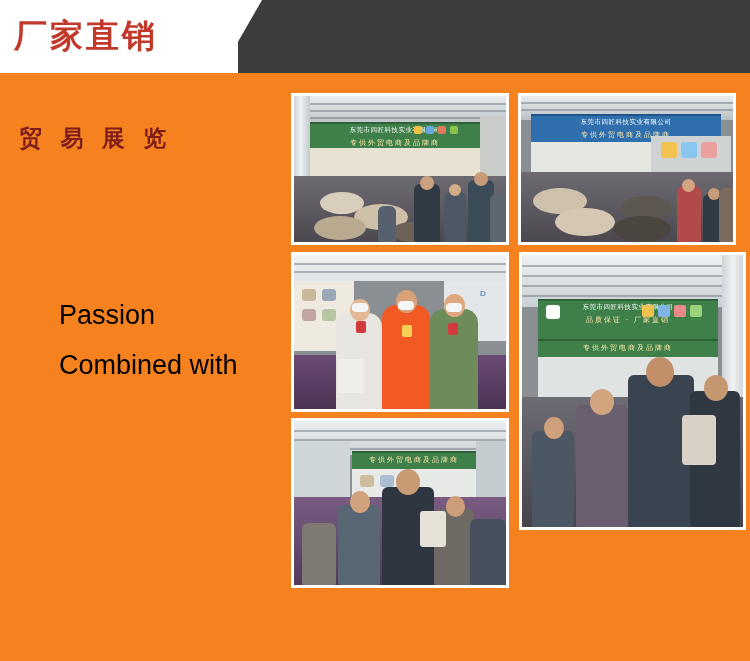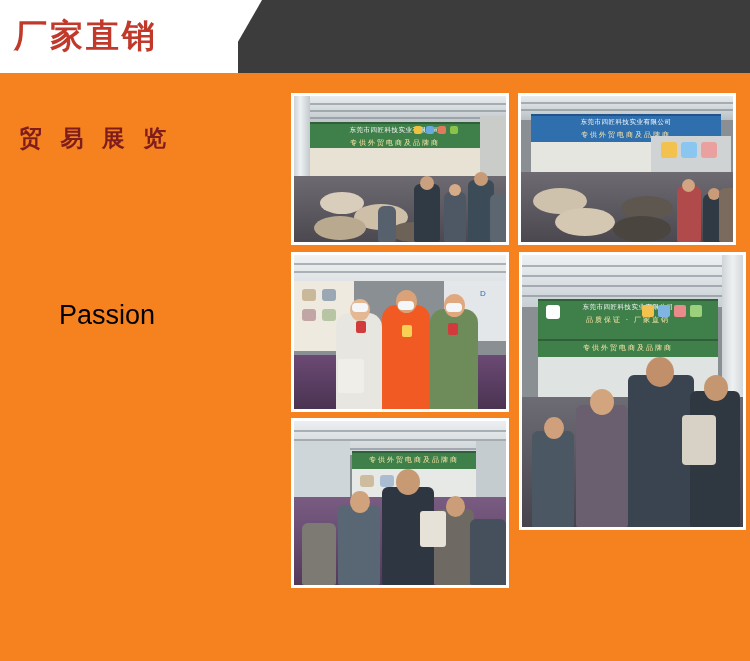--- a/index.html
+++ b/index.html
@@ -186,20 +186,21 @@
 
   <div class="header">
     <div class="header-tab"></div>
     <div class="header-tab-slant"></div>
     <div class="header-title">厂家直销</div>
   </div>
 
   <div class="left-zh">贸 易 展 览</div>
   <div class="left-en">
     <div>Passion</div>
+    <div>Combined with</div>
   </div>
 
   <div class="photo" style="left:291px; top:93px; width:218px; height:152px;">
     <div class="inner">
       <div class="ceiling" style="height:30px;">
         <div class="beam" style="top:7px;"></div>
         <div class="beam" style="top:14px;"></div>
         <div class="beam" style="top:21px;"></div>
       </div>
       <div class="pillar" style="left:0; top:0; width:16px; height:100px;"></div>

